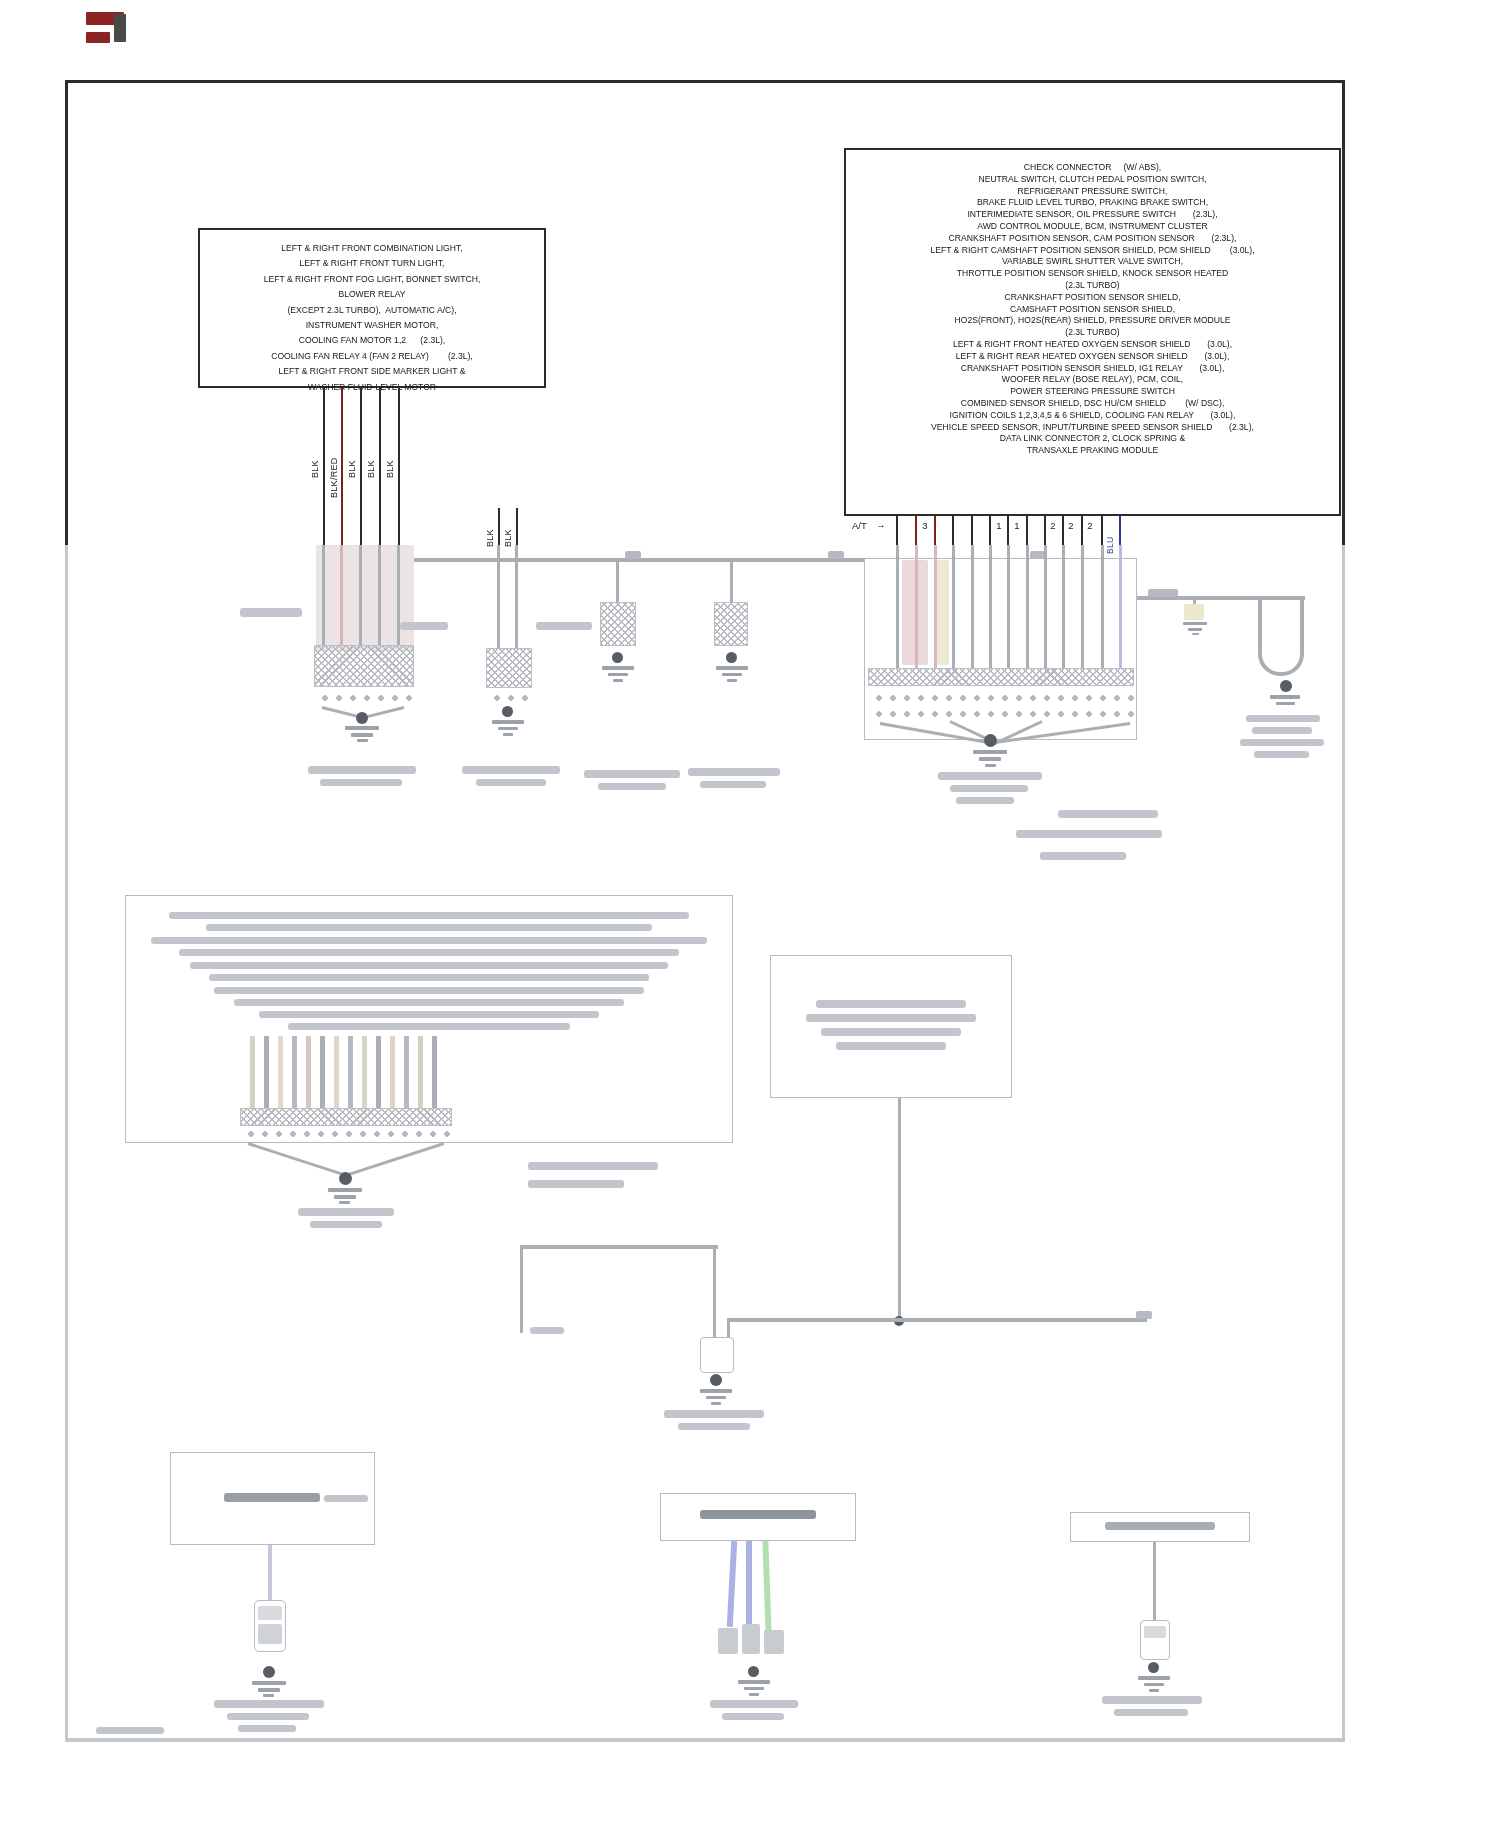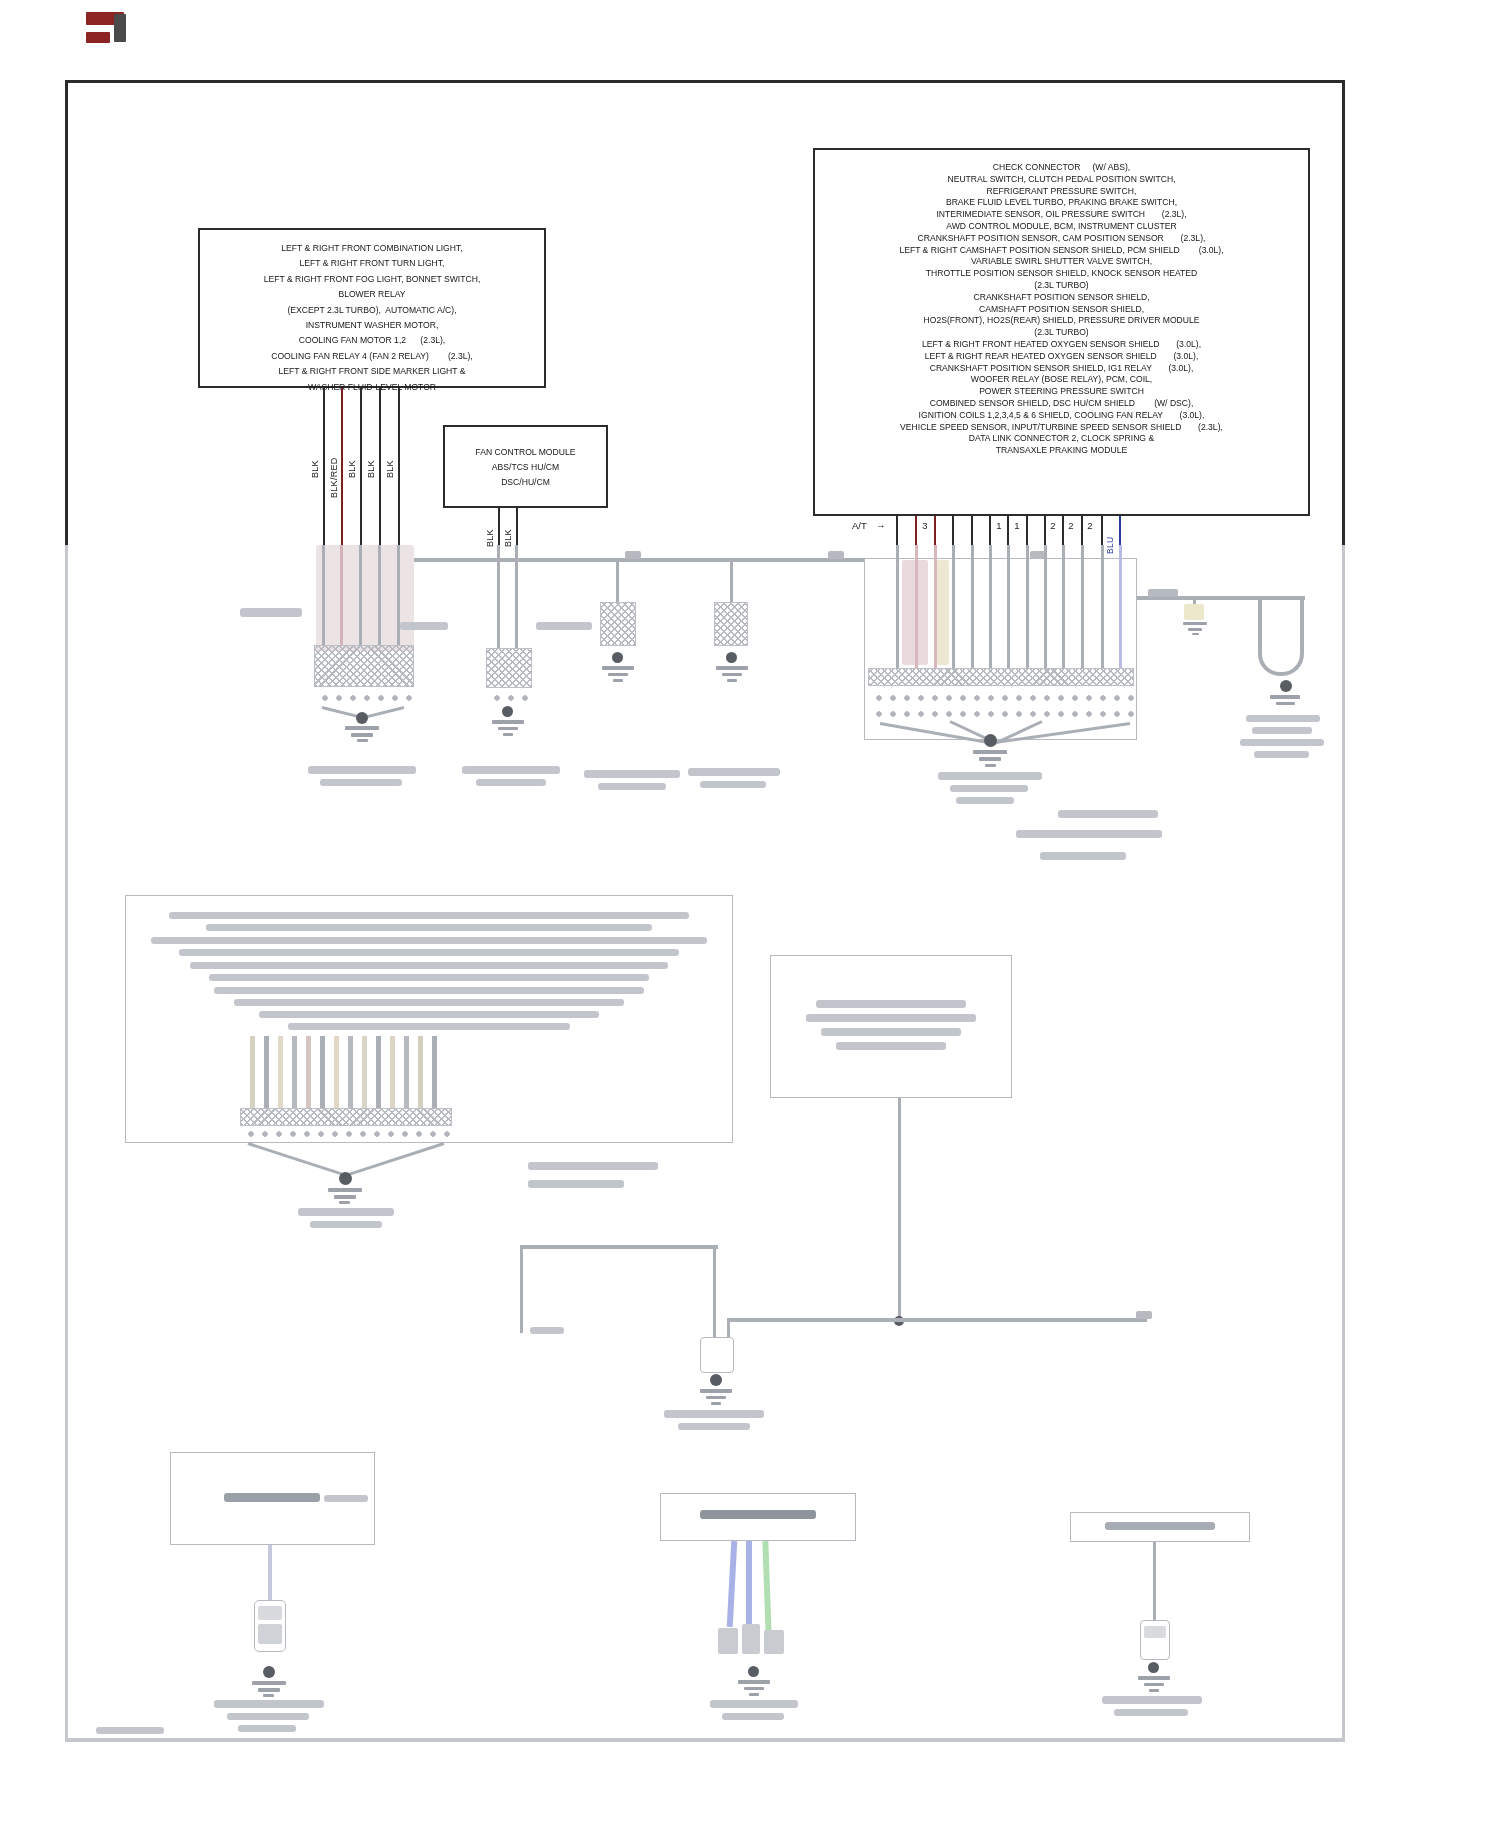--- a/index.html
+++ b/index.html
@@ -78,31 +78,26 @@
   <div class="w wred" style="left:341px;top:388px;height:157px;"></div>
   <div class="w" style="left:360px;top:388px;height:157px;"></div>
   <div class="w" style="left:379px;top:388px;height:157px;"></div>
   <div class="w" style="left:398px;top:388px;height:157px;"></div>
   <div class="vlab" style="left:308px;top:400px;height:78px;">BLK</div>
   <div class="vlab" style="left:327px;top:400px;height:98px;">BLK/RED</div>
   <div class="vlab" style="left:345px;top:400px;height:78px;">BLK</div>
   <div class="vlab" style="left:364px;top:400px;height:78px;">BLK</div>
   <div class="vlab" style="left:383px;top:400px;height:78px;">BLK</div>
 
-  <div class="cbox fanbox" style="left:443px;top:425px;width:165px;height:83px;padding-top:18px;">
-    <div class="tl">FAN CONTROL MODULE</div>
-    <div class="tl">ABS/TCS HU/CM</div>
-    <div class="tl">DSC/HU/CM</div>
-  </div>
   <div class="w" style="left:498px;top:508px;height:37px;"></div>
   <div class="w" style="left:516px;top:508px;height:37px;"></div>
   <div class="vlab" style="left:483px;top:509px;height:38px;">BLK</div>
   <div class="vlab" style="left:501px;top:509px;height:38px;">BLK</div>
 
-  <div class="cbox rightbox" style="left:813px;top:148px;width:497px;height:368px;padding-top:12px;">
+  <div class="cbox rightbox" style="left:844px;top:148px;width:497px;height:368px;padding-top:12px;">
     <div class="tl">CHECK CONNECTOR     (W/ ABS),</div>
     <div class="tl">NEUTRAL SWITCH, CLUTCH PEDAL POSITION SWITCH,</div>
     <div class="tl">REFRIGERANT PRESSURE SWITCH,</div>
     <div class="tl">BRAKE FLUID LEVEL TURBO, PRAKING BRAKE SWITCH,</div>
     <div class="tl">INTERIMEDIATE SENSOR, OIL PRESSURE SWITCH       (2.3L),</div>
     <div class="tl">AWD CONTROL MODULE, BCM, INSTRUMENT CLUSTER</div>
     <div class="tl">CRANKSHAFT POSITION SENSOR, CAM POSITION SENSOR       (2.3L),</div>
     <div class="tl">LEFT &amp; RIGHT CAMSHAFT POSITION SENSOR SHIELD, PCM SHIELD        (3.0L),</div>
     <div class="tl">VARIABLE SWIRL SHUTTER VALVE SWITCH,</div>
     <div class="tl">THROTTLE POSITION SENSOR SHIELD, KNOCK SENSOR HEATED</div>

